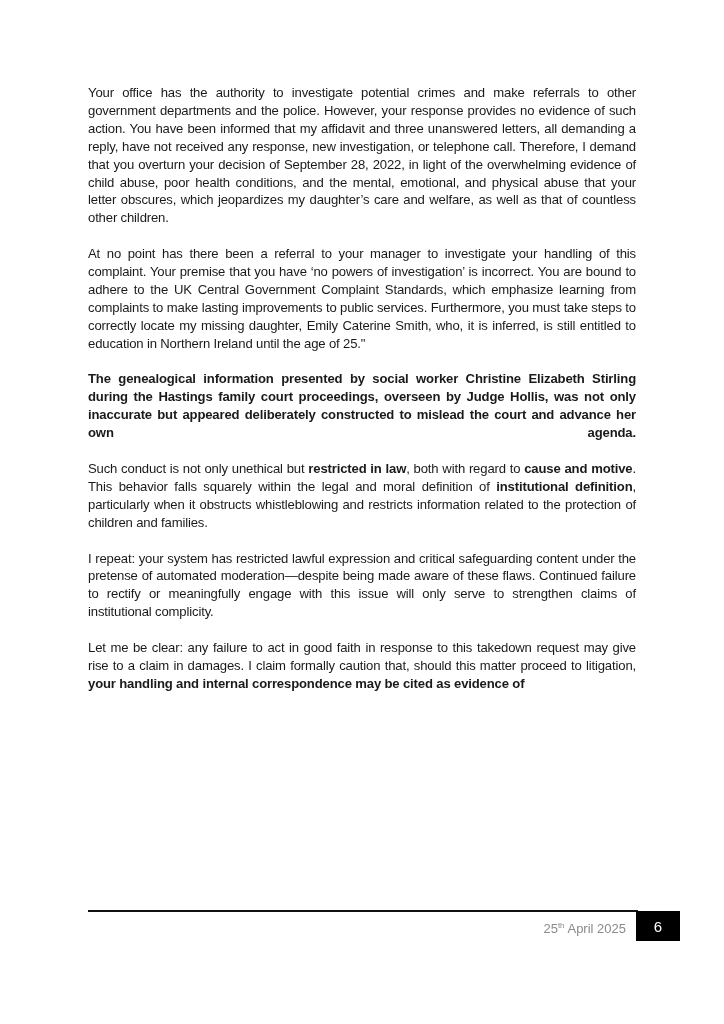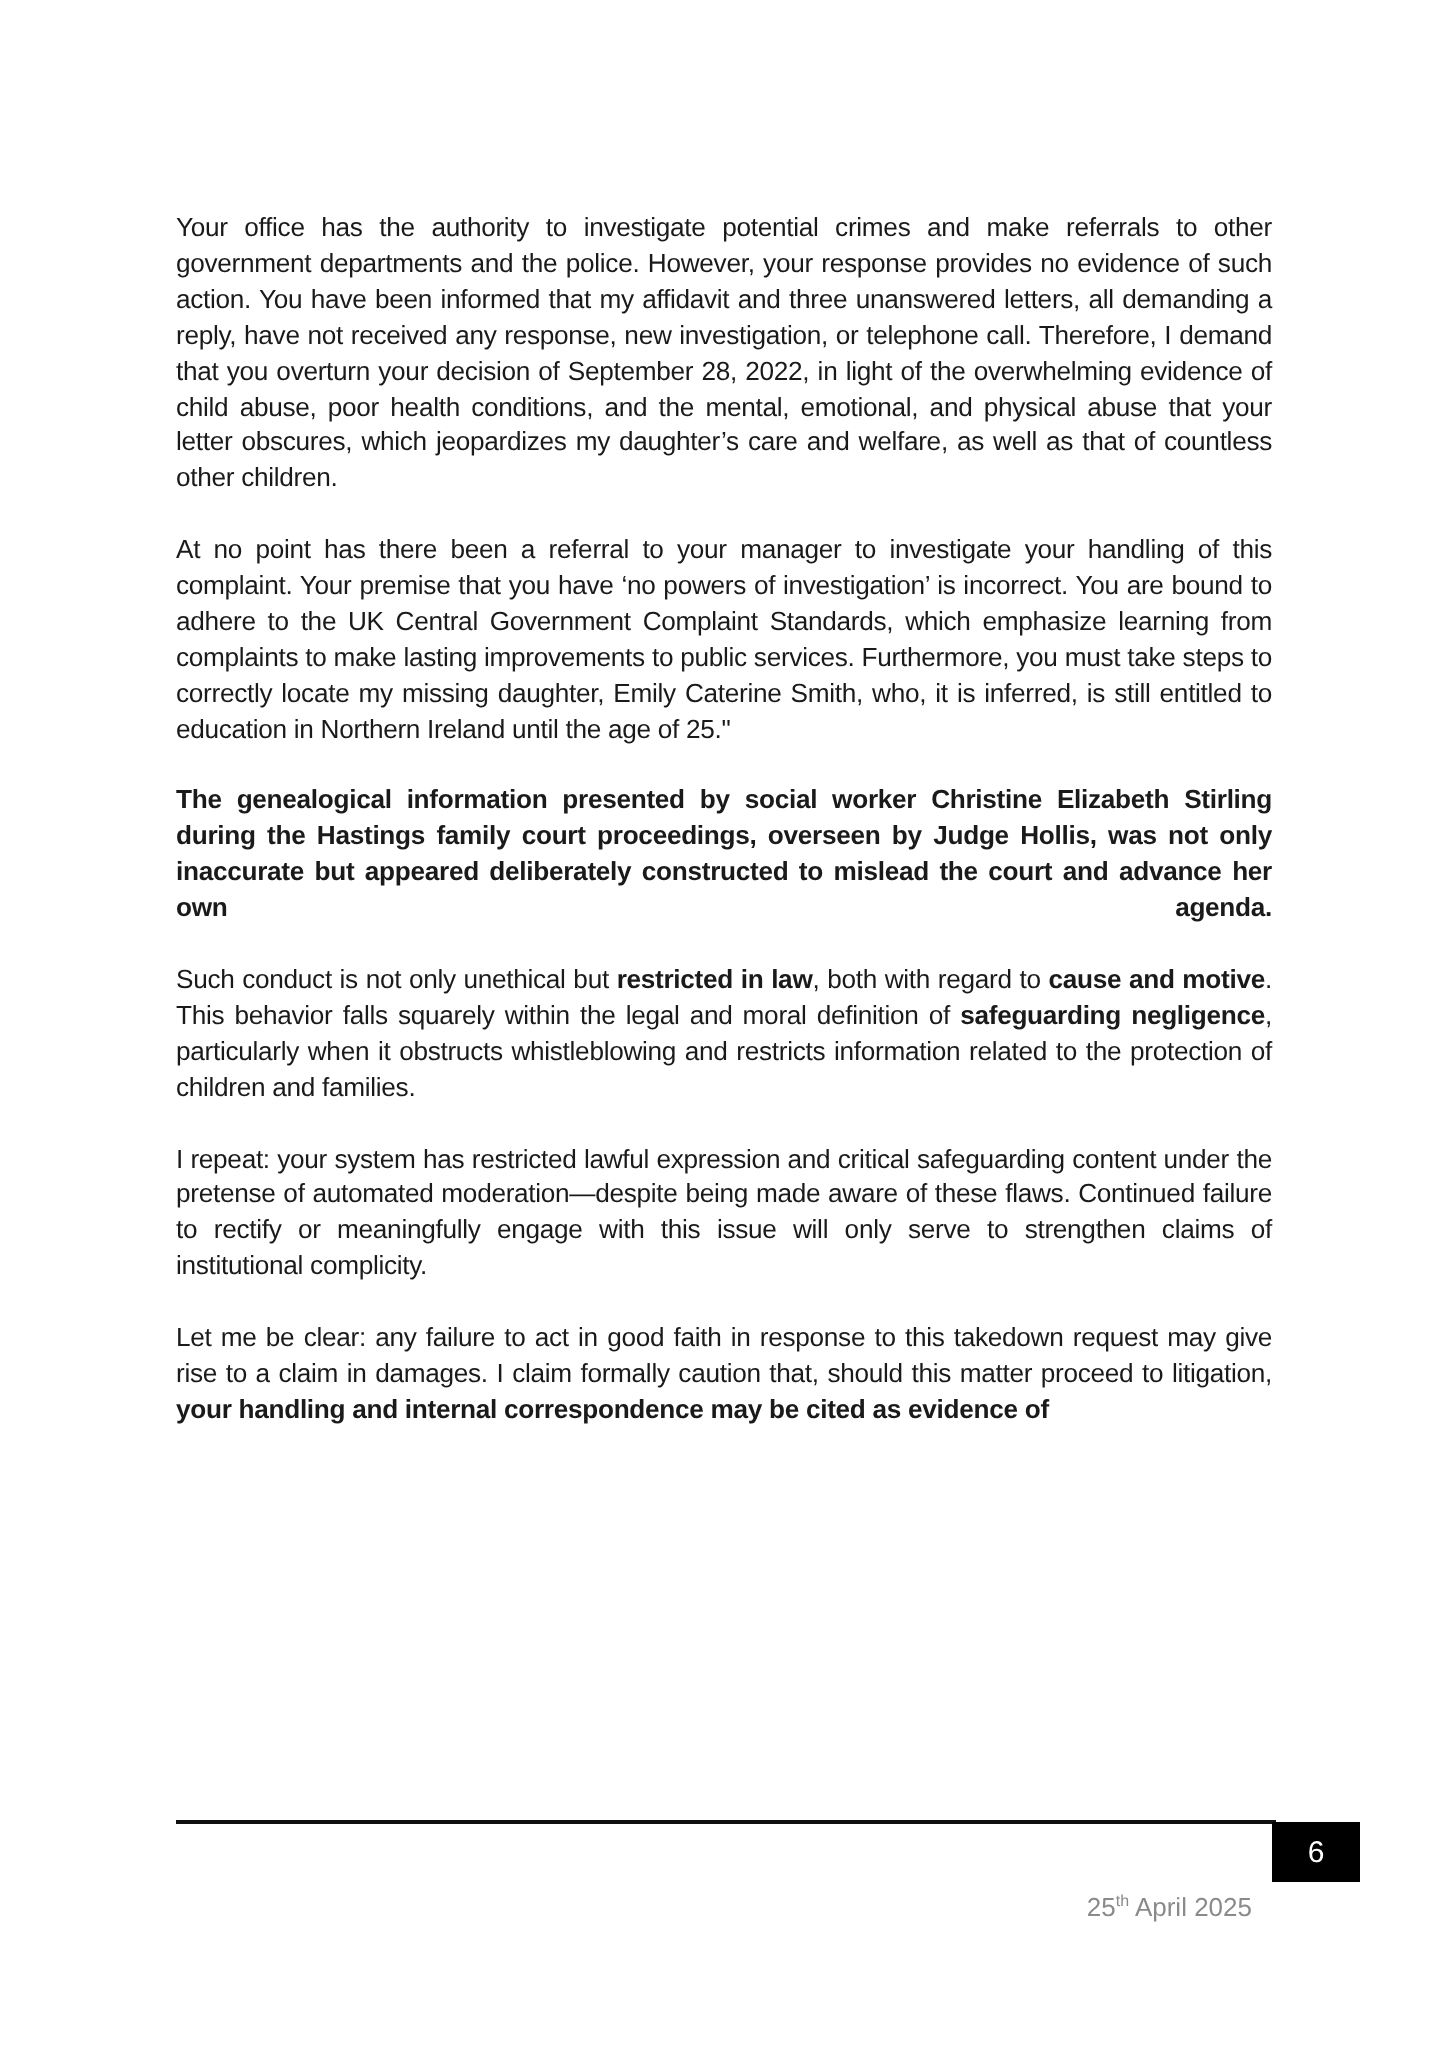--- a/index.html
+++ b/index.html
@@ -11,21 +11,21 @@
       width: 724px;
       height: 1024px;
       position: relative;
       overflow: hidden;
       font-family: "Liberation Sans", sans-serif;
       color: #1a1a1a;
     }
     .page-body {
       position: absolute;
       left: 88px;
-      top: 105px;
+      top: 84px;
       width: 548px;
       font-size: 13.1px;
       line-height: 17.9px;
       text-align: justify;
       letter-spacing: -0.15px;
     }
     .para {
       margin: 0 0 17.9px 0;
     }
     .para.bold {
@@ -44,21 +44,20 @@
       height: 2px;
       background: #111111;
     }
     .footer-date {
       position: absolute;
       right: 98px;
       top: 921px;
       font-size: 13px;
       color: #8a8a8a;
       font-family: "Liberation Sans", sans-serif;
-      margin-top: 25px;
     }
     .footer-date sup {
       font-size: 8px;
       vertical-align: 5px;
       line-height: 0;
     }
     .page-box {
       position: absolute;
       left: 636px;
       top: 911px;
@@ -86,21 +85,21 @@
     <span>At no point has there been a referral to your manager to investigate your handling of this complaint. Your premise that you have ‘no powers of investigation’ is incorrect. You are bound to adhere to the UK Central Government Complaint Standards, which emphasize learning from complaints to make lasting improvements to public services. Furthermore, you must take steps to correctly locate my missing daughter, Emily Caterine Smith, who, it is inferred, is still entitled to education in Northern Ireland until the age of 25."</span>
   </p>
 
 
   <p class="para bold last-justify">
     <span>The genealogical information presented by social worker Christine Elizabeth Stirling during the Hastings family court proceedings, overseen by Judge Hollis, was not only inaccurate but appeared deliberately constructed to mislead the court and advance her own agenda.</span>
   </p>
 
 
   <p class="para">
-    <span>Such conduct is not only unethical but </span><b>restricted in law</b><span>, both with regard to </span><b>cause and motive</b><span>. This behavior falls squarely within the legal and moral definition of </span><b>safeguarding negligence</b><span>, particularly when it obstructs whistleblowing and restricts information related to the protection of children and families.</span>
+    <span>Such conduct is not only unethical but </span><b>restricted in law</b><span>, both with regard to </span><b>cause and motive</b><span>. This behavior falls squarely within the legal and moral definition of </span><b>institutional definition</b><span>, particularly when it obstructs whistleblowing and restricts information related to the protection of children and families.</span>
   </p>
 
   <p class="para">
     <span>I repeat: your system has restricted lawful expression and critical safeguarding content under the pretense of automated moderation—despite being made aware of these flaws. Continued failure to rectify or meaningfully engage with this issue will only serve to strengthen claims of institutional complicity.</span>
   </p>
 
 
   <p class="para">
     <span>Let me be clear: any failure to act in good faith in response to this takedown request may give rise to a claim in damages. I claim formally caution that, should this matter proceed to litigation, </span><b>your handling and internal correspondence may be cited as evidence of</b>
   </p>

